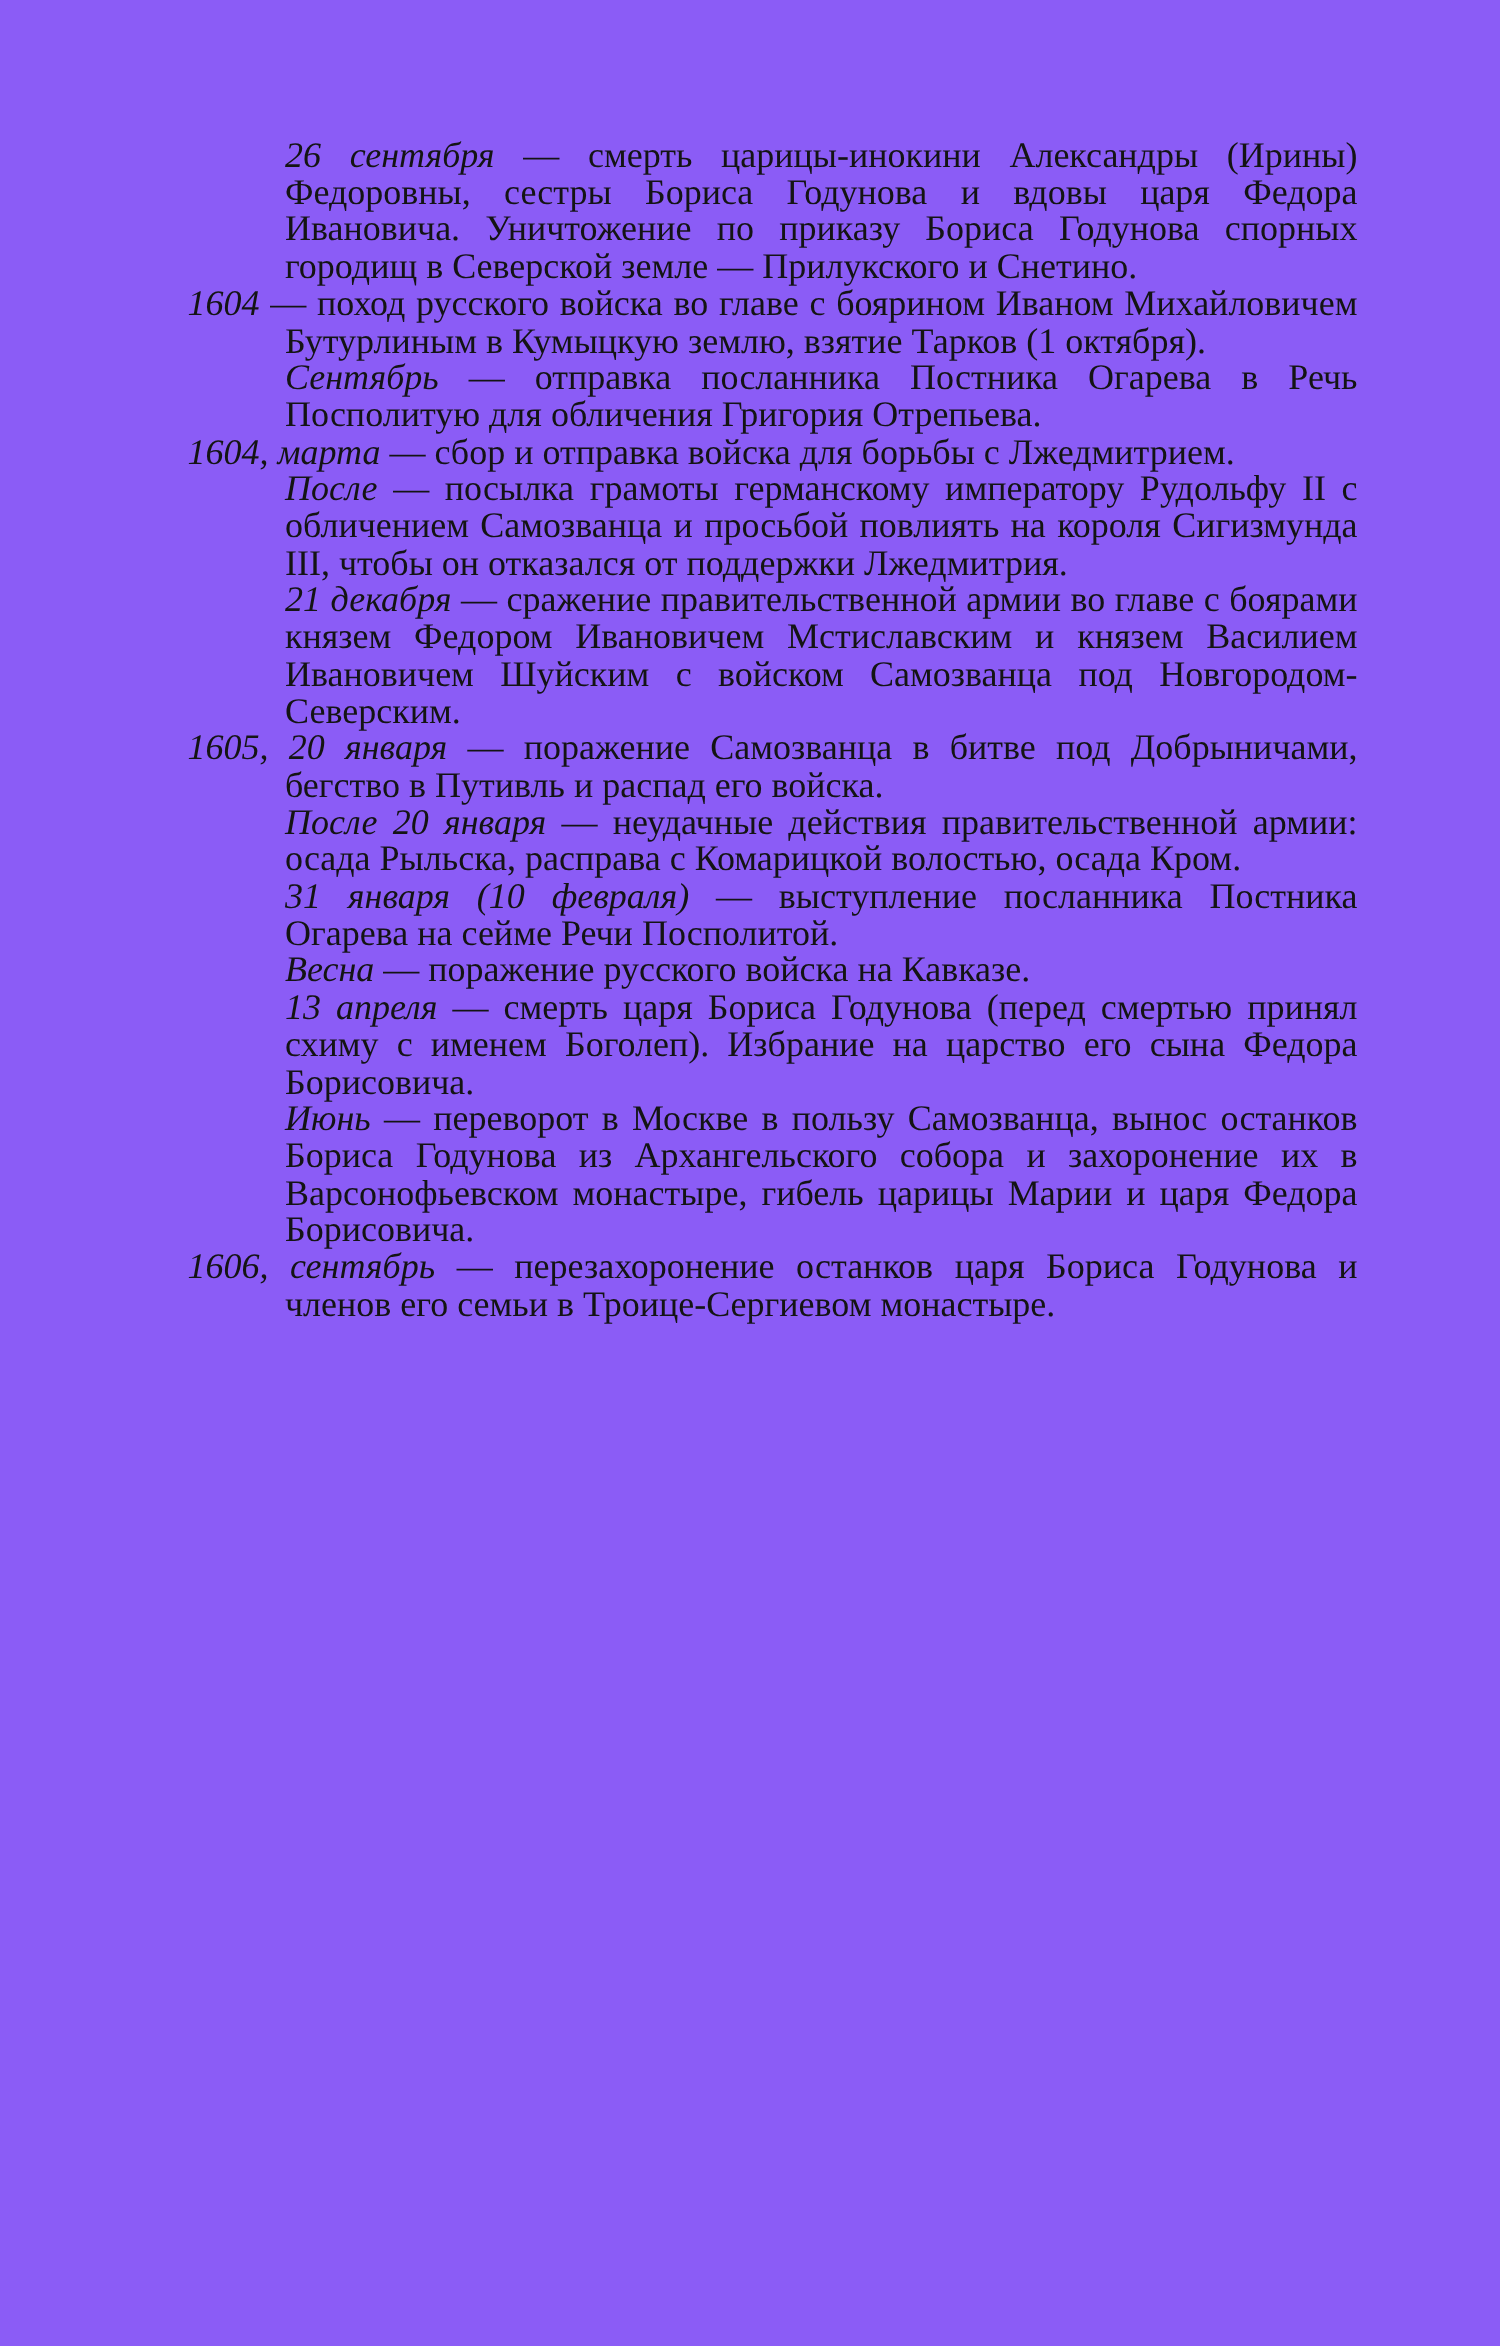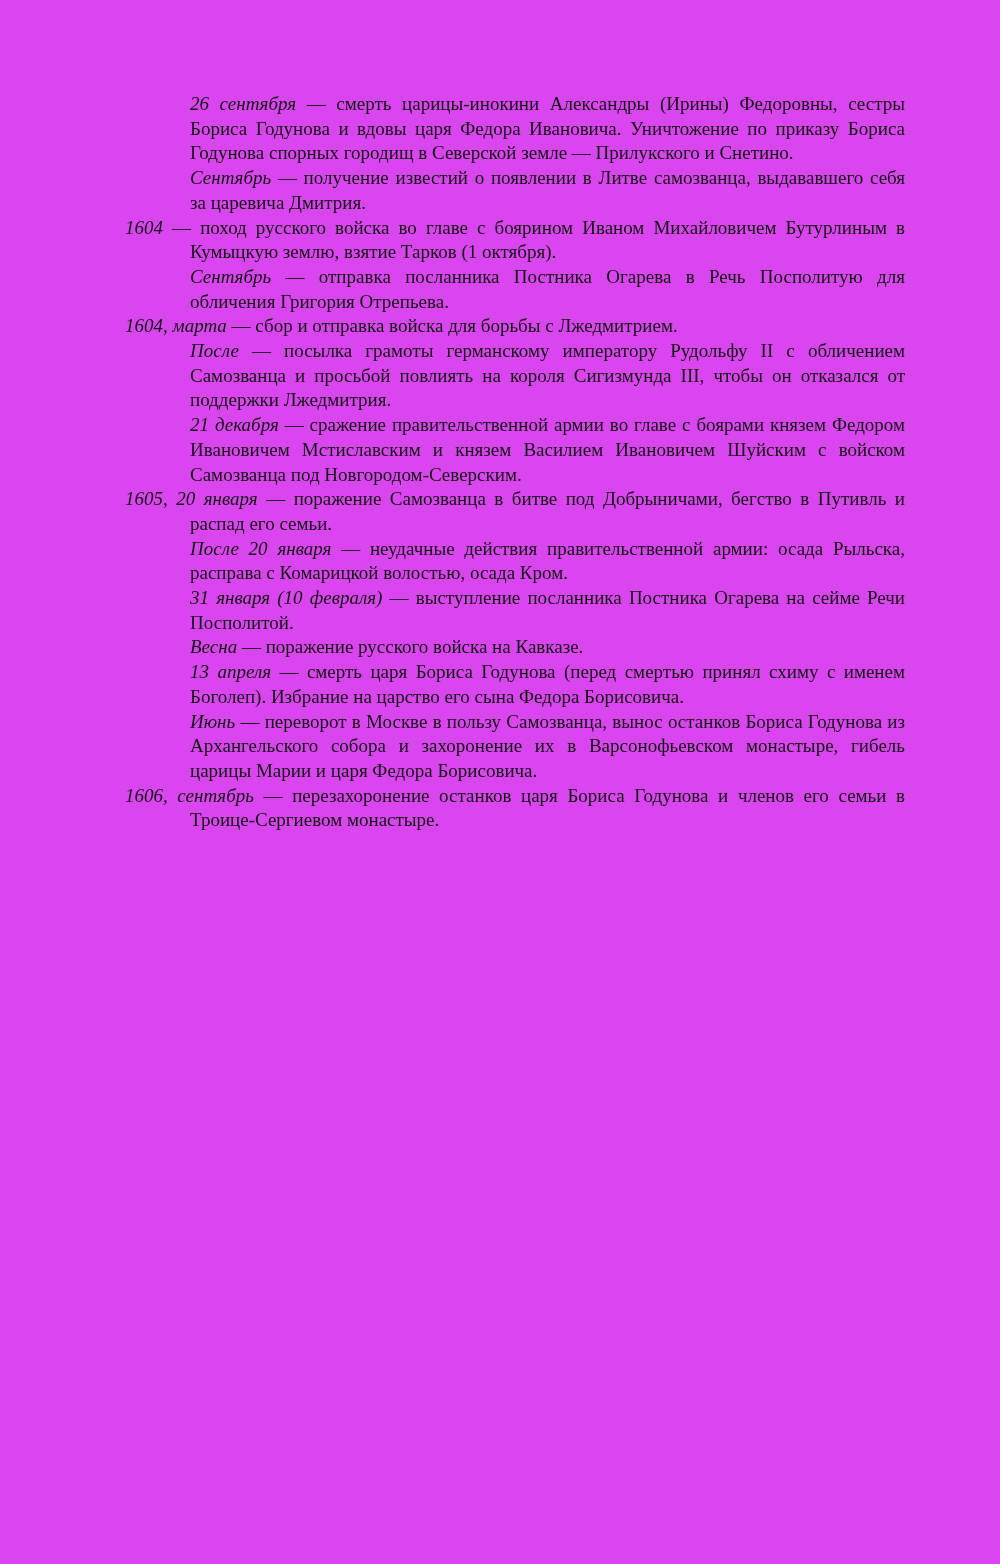--- a/index.html
+++ b/index.html
@@ -5,24 +5,24 @@
   html, body {
     margin: 0;
     padding: 0;
     background: #ffffff;
   }
   .page {
     position: relative;
     width: 1000px;
     height: 1564px;
     box-sizing: border-box;
-    background: #d946ef;
+    background: #8b5cf6;
     padding: 92px 95px 0 125px;
     font-family: "Liberation Serif", serif;
-    font-size: 19px;
+    font-size: 24px;
     line-height: 24.7px;
     color: #141414;
     overflow: hidden;
   }
   .entry {
     margin: 0;
     text-align: justify;
     hyphens: auto;
     -webkit-hyphens: auto;
   }
@@ -38,27 +38,26 @@
   .entry i {
     font-style: italic;
   }
 </style>
 </head>
 <body>
 
 <div class="page">
   <div id="chronology-list">
       <p class="entry sub"><i>26 сентября</i><span> — смерть царицы-инокини Александры (Ирины) Федоровны, сестры Бориса Годунова и вдовы царя Федора Ивановича. Уничтожение по приказу Бориса Годунова спорных городищ в Северской земле — Прилукского и Снетино.</span></p>
-      <p class="entry sub"><i>Сентябрь</i><span> — получение известий о появлении в Литве самозванца, выдававшего себя за царевича Дмитрия.</span></p>
       <p class="entry year"><i>1604</i><span> — поход русского войска во главе с боярином Иваном Михайловичем Бутурлиным в Кумыцкую землю, взятие Тарков (1 октября).</span></p>
       <p class="entry sub"><i>Сентябрь</i><span> — отправка посланника Постника Огарева в Речь Посполитую для обличения Григория Отрепьева.</span></p>
       <p class="entry year"><i>1604, марта</i><span> — сбор и отправка войска для борьбы с Лжедмитрием.</span></p>
       <p class="entry sub"><i>После</i><span> — посылка грамоты германскому императору Рудольфу II с обличением Самозванца и просьбой повлиять на короля Сигизмунда III, чтобы он отказался от поддержки Лжедмитрия.</span></p>
       <p class="entry sub"><i>21 декабря</i><span> — сражение правительственной армии во главе с боярами князем Федором Ивановичем Мстиславским и князем Василием Ивановичем Шуйским с войском Самозванца под Новгородом-Северским.</span></p>
-      <p class="entry year"><i>1605, 20 января</i><span> — поражение Самозванца в битве под Добрыничами, бегство в Путивль и распад его семьи.</span></p>
+      <p class="entry year"><i>1605, 20 января</i><span> — поражение Самозванца в битве под Добрыничами, бегство в Путивль и распад его войска.</span></p>
       <p class="entry sub"><i>После 20 января</i><span> — неудачные действия правительственной армии: осада Рыльска, расправа с Комарицкой волостью, осада Кром.</span></p>
       <p class="entry sub"><i>31 января (10 февраля)</i><span> — выступление посланника Постника Огарева на сейме Речи Посполитой.</span></p>
       <p class="entry sub"><i>Весна</i><span> — поражение русского войска на Кавказе.</span></p>
       <p class="entry sub"><i>13 апреля</i><span> — смерть царя Бориса Годунова (перед смертью принял схиму с именем Боголеп). Избрание на царство его сына Федора Борисовича.</span></p>
       <p class="entry sub"><i>Июнь</i><span> — переворот в Москве в пользу Самозванца, вынос останков Бориса Годунова из Архангельского собора и захоронение их в Варсонофьевском монастыре, гибель царицы Марии и царя Федора Борисовича.</span></p>
       <p class="entry year"><i>1606, сентябрь</i><span> — перезахоронение останков царя Бориса Годунова и членов его семьи в Троице-Сергиевом монастыре.</span></p>
     </div>
 </div>
 
 </body></html>

